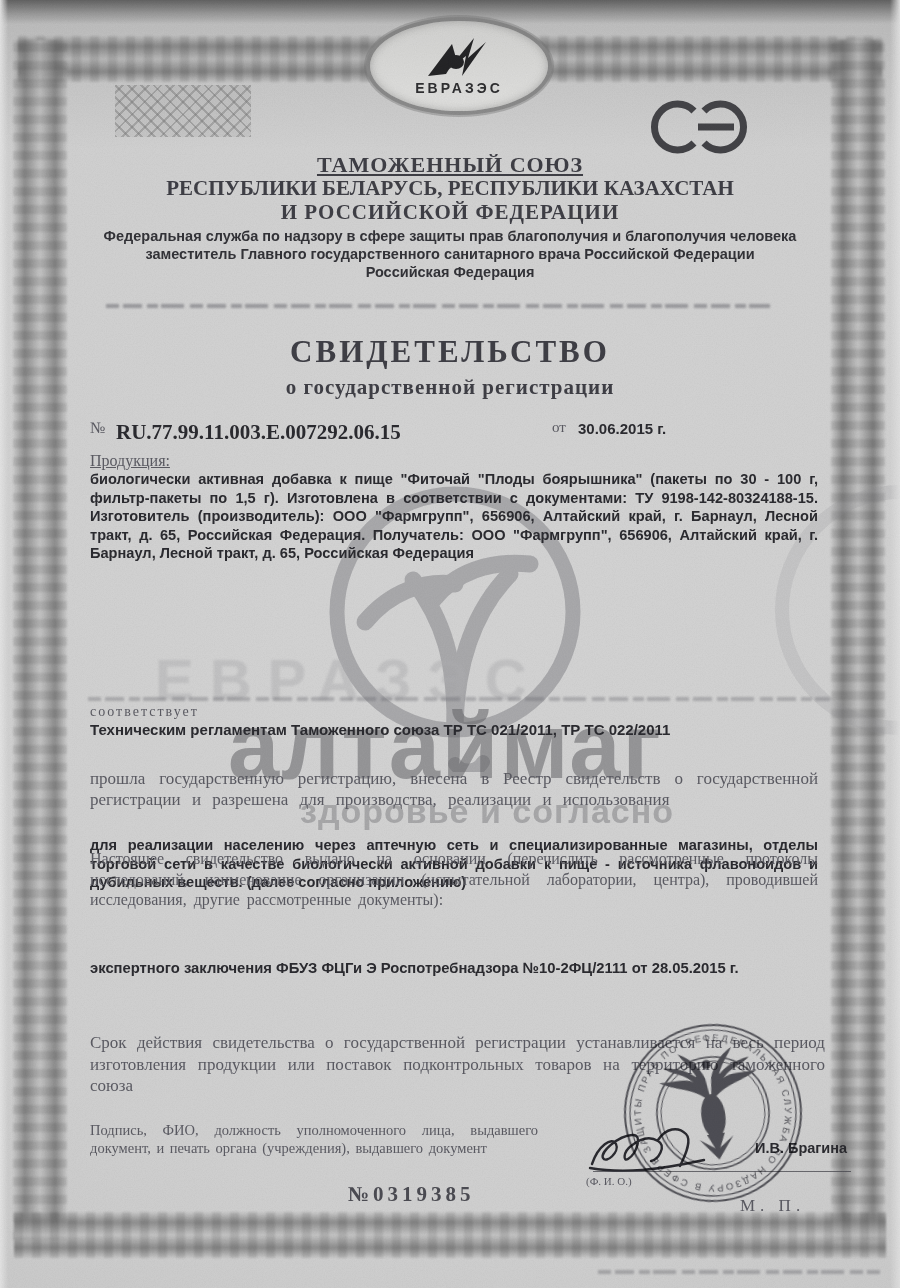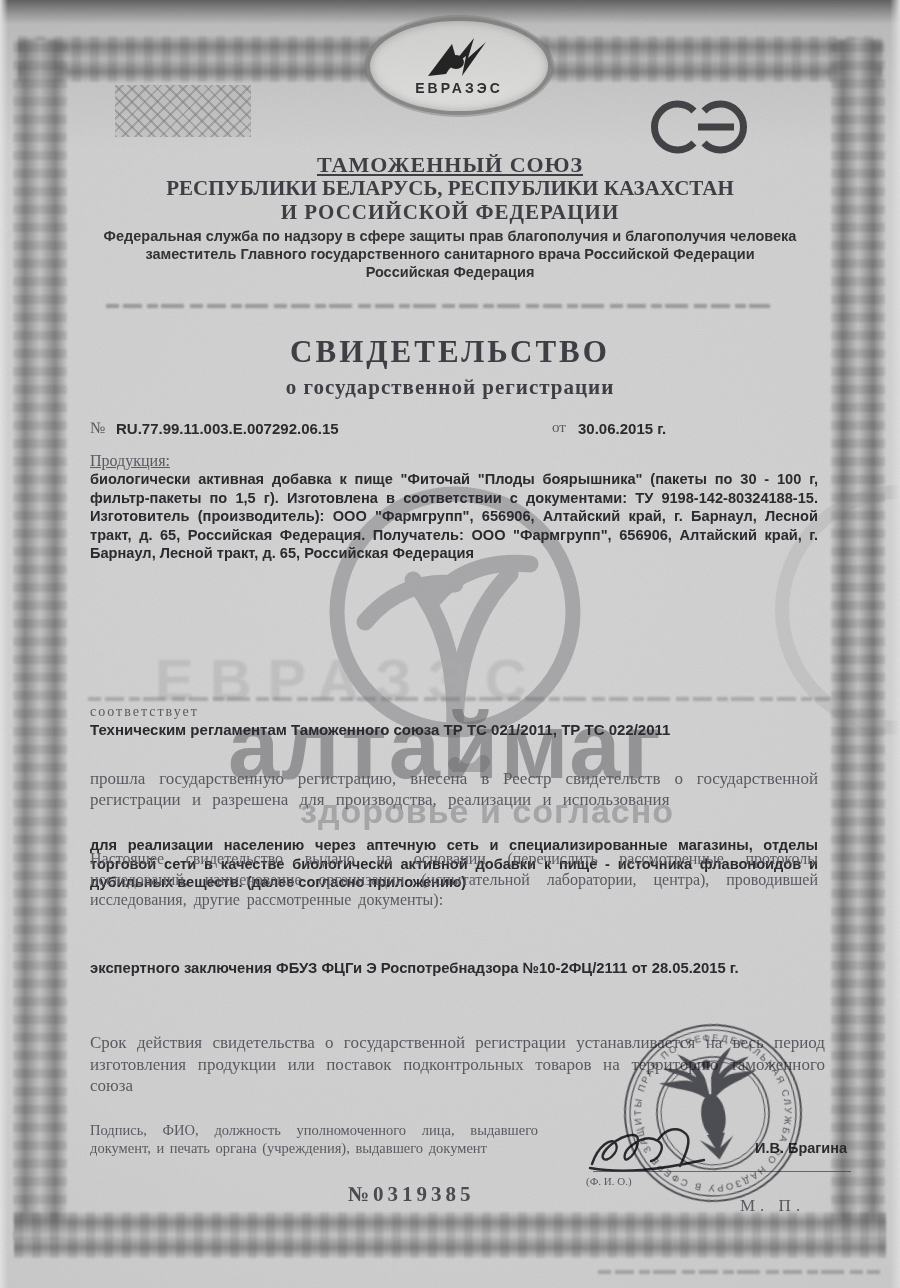--- a/index.html
+++ b/index.html
@@ -110,21 +110,21 @@
   <div class="abs sans-head" style="left:60px;top:228px;width:780px;font-size:14.5px;">Федеральная служба по надзору в сфере защиты прав благополучия и благополучия человека</div>
   <div class="abs sans-head" style="left:60px;top:246px;width:780px;font-size:14.5px;">заместитель Главного государственного санитарного врача Российской Федерации</div>
   <div class="abs sans-head" style="left:60px;top:264px;width:780px;font-size:14.5px;">Российская Федерация</div>
 
   <div class="abs microline" style="left:106px;top:304px;width:664px;"></div>
 
   <div class="abs serif-head" style="left:90px;top:334px;width:720px;font-size:31px;letter-spacing:3px;">СВИДЕТЕЛЬСТВО</div>
   <div class="abs serif-head" style="left:90px;top:375px;width:720px;font-size:21px;letter-spacing:1px;">о государственной регистрации</div>
 
   <div class="abs serif-faded" style="left:90px;top:419px;font-size:16px;">№</div>
-  <div class="abs sans-filled" style="left:116px;top:420px;font-size:15px;">RU.77.99.11.003.E.007292.06.15</div>
+  <div class="abs sans-filled" style="left:116px;top:420px;font-size:21px;font-family:Liberation Serif, serif;">RU.77.99.11.003.E.007292.06.15</div>
   <div class="abs serif-faded" style="left:552px;top:419px;font-size:15px;">от</div>
   <div class="abs sans-filled" style="left:578px;top:420px;font-size:15px;">30.06.2015 г.</div>
 
   <div class="abs serif-faded" style="left:90px;top:452px;font-size:16px;text-decoration:underline;">Продукция:</div>
   <div class="abs sans-filled just" style="left:90px;top:470px;width:728px;font-size:14.6px;line-height:18.5px;">биологически активная добавка к пище "Фиточай "Плоды боярышника" (пакеты по 30 - 100 г, фильтр-пакеты по 1,5 г). Изготовлена в соответствии с документами: ТУ 9198-142-80324188-15. Изготовитель (производитель): ООО "Фармгрупп", 656906, Алтайский край, г. Барнаул, Лесной тракт, д. 65, Российская Федерация. Получатель: ООО "Фармгрупп", 656906, Алтайский край, г. Барнаул, Лесной тракт, д. 65, Российская Федерация</div>
 
   <div class="abs serif-faded" style="left:90px;top:704px;font-size:14px;letter-spacing:2px;">соответствует</div>
   <div class="abs sans-filled" style="left:90px;top:721px;width:740px;font-size:15px;">Техническим регламентам Таможенного союза ТР ТС 021/2011, ТР ТС 022/2011</div>
   <div class="abs microline" style="left:88px;top:697px;width:742px;opacity:.35;"></div>
 

